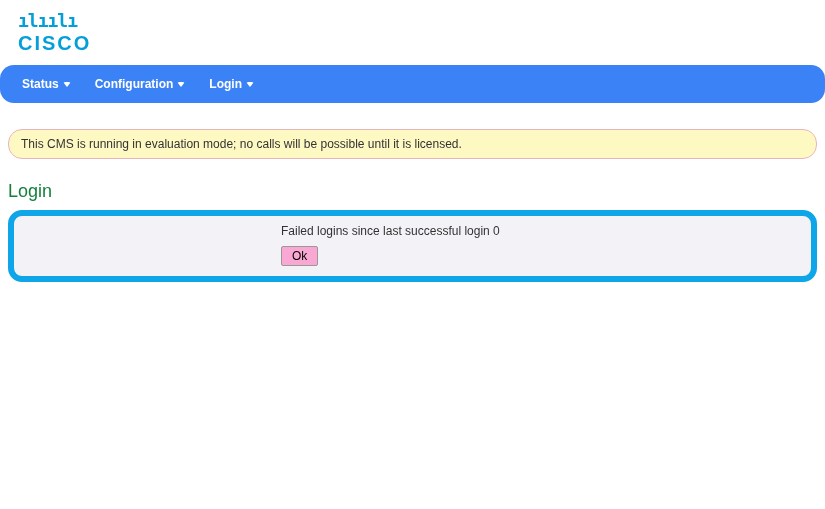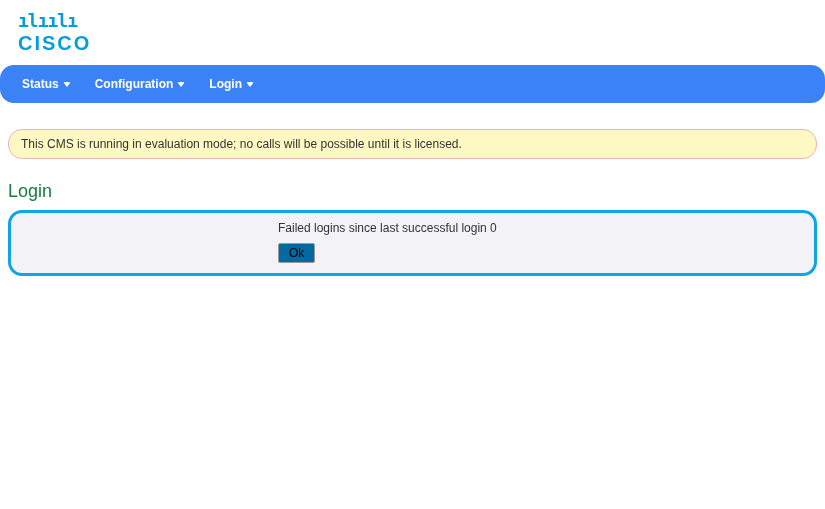--- a/index.html
+++ b/index.html
@@ -70,33 +70,33 @@
     }
     .page-title {
       margin: 22px 0 8px 8px;
       font-size: 18px;
       font-weight: normal;
       color: #15803d;
     }
     .login-panel {
       margin: 0 8px;
       background: #f3f2f7;
-      border: 3px solid #0ea5e9;
+      border: 6px solid #0ea5e9;
       padding: 8px 0 10px 0;
     }
     .login-content {
       margin-left: 267px;
       font-size: 12px;
       color: #333;
     }
     .login-line {
       margin-bottom: 4px;
     }
     .ok-button {
-      background: #0369a1;
+      background: #f9a8d4;
       border: 1px solid #999;
       padding: 2px 10px;
       font-size: 12px;
       cursor: pointer;
       margin-top: 4px;
       border-radius: 2px;
     }
   </style>
 </head>
 <body>

